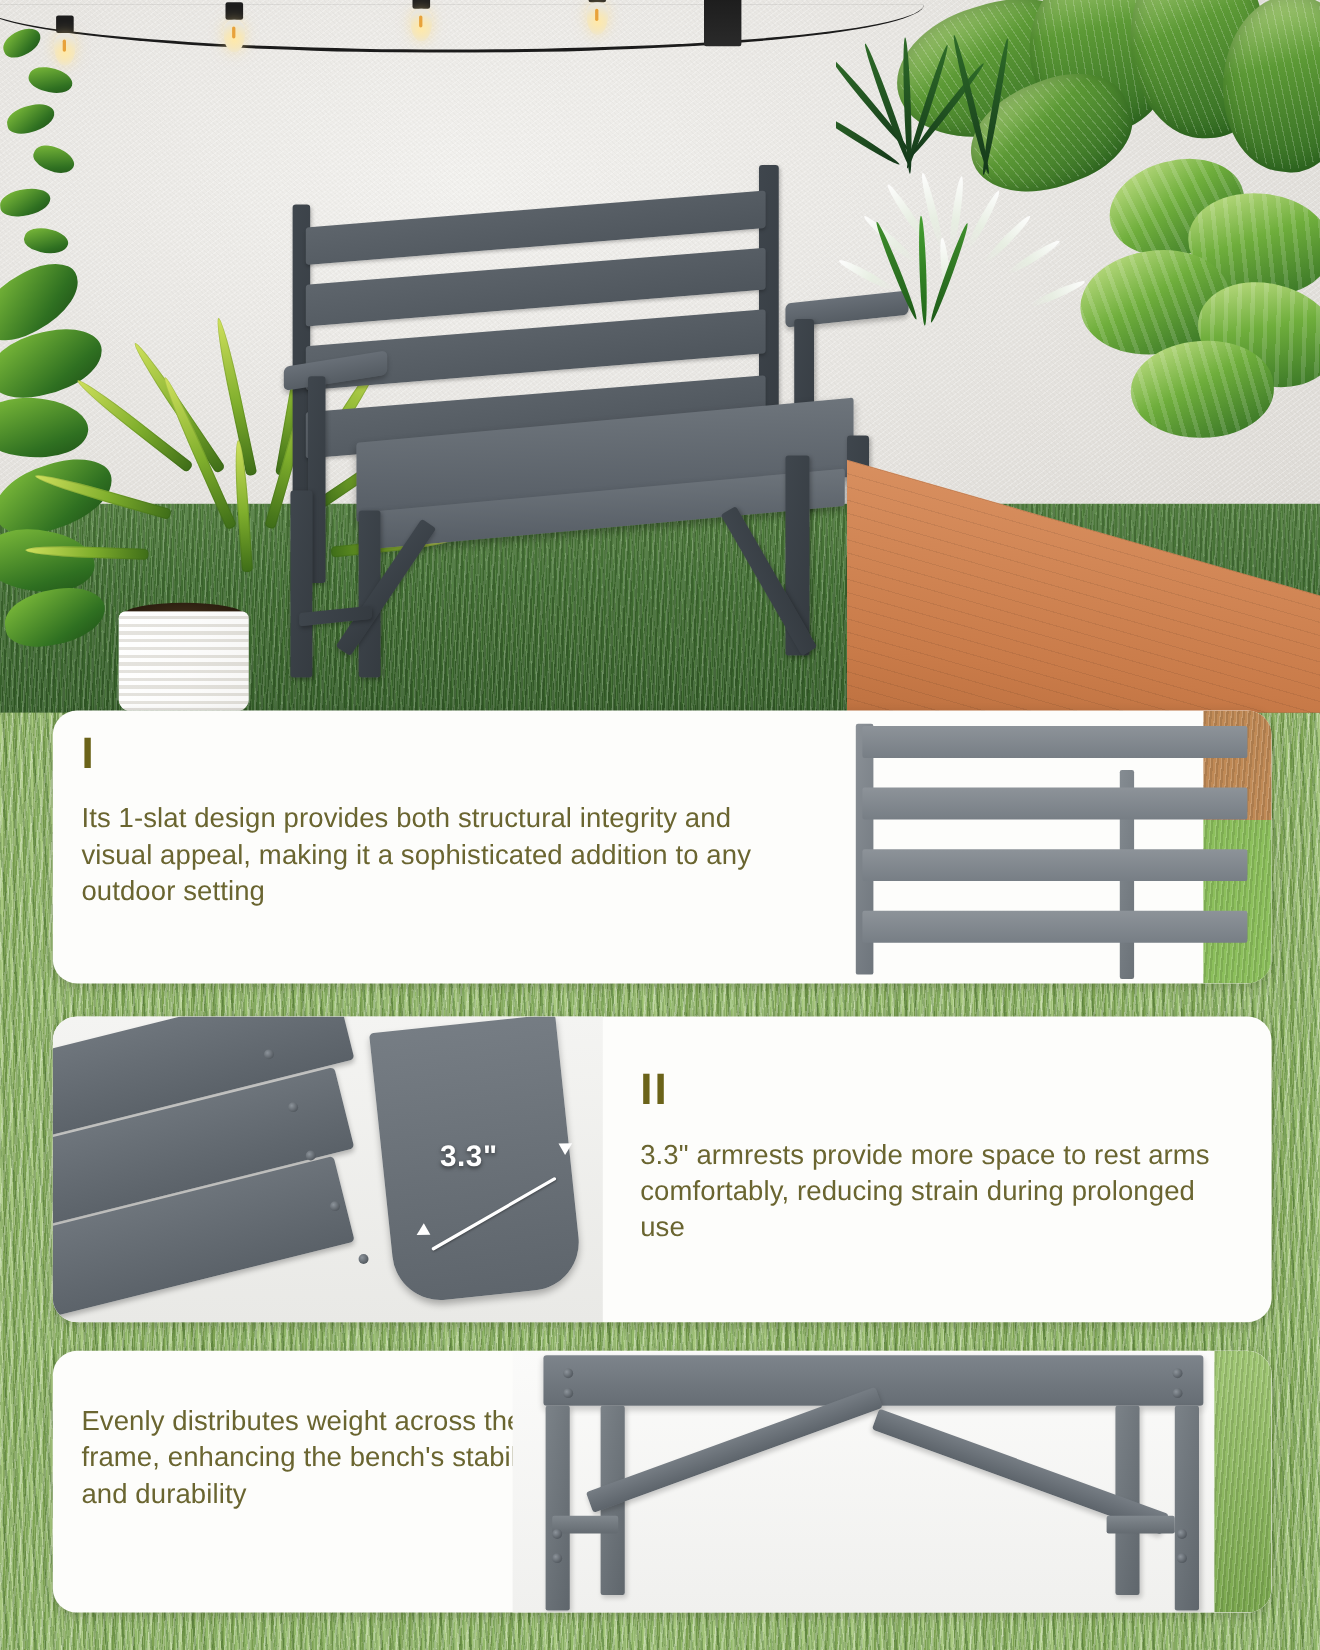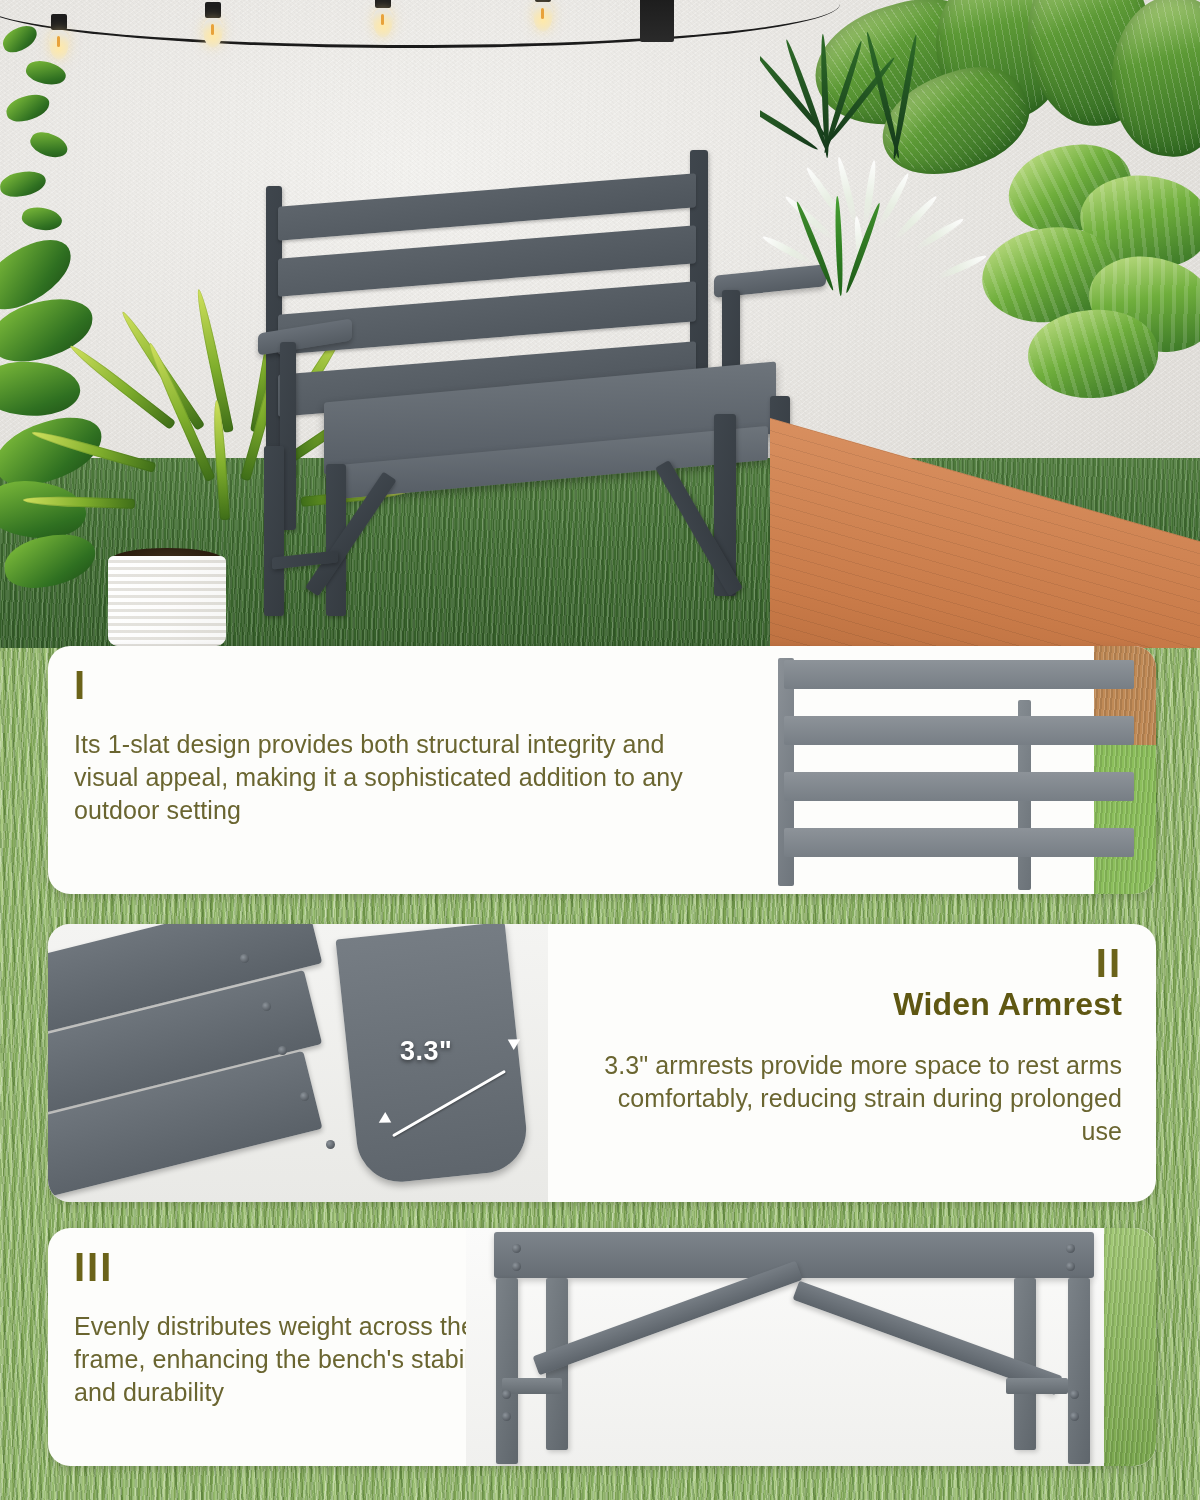--- a/index.html
+++ b/index.html
@@ -162,21 +162,21 @@
   .numeral{
     font-weight:700; font-size:40px; line-height:.85; color:#6b6319;
     letter-spacing:2px;
   }
   .ptitle{
     font-weight:700; font-size:32px; color:#5f5712; margin-top:6px; letter-spacing:.2px;
   }
   .pbody{
     font-size:25px; line-height:1.32; color:#6a6530; margin-top:26px; letter-spacing:.1px;
   }
-  .align-right{ text-align:right; }
+  .align-right{ text-align:left;margin-top:28px; }
 
   
   .slatart{ position:absolute; right:0; top:0; width:400px; height:248px; }
   .slatart .post{ position:absolute; left:22px; top:12px; width:16px; height:228px;
                   background:linear-gradient(100deg,#8b9197,#6e757c); border-radius:2px;}
   .slatart .post2{ position:absolute; left:262px; top:54px; width:13px; height:190px;
                   background:linear-gradient(100deg,#858c92,#6b7278); border-radius:2px;}
   .slatart .slat{ position:absolute; left:28px; width:350px; height:29px;
                   background:linear-gradient(180deg,#8d9399,#777e85); border-radius:2px;}
   .slatart .grass-edge{
@@ -405,28 +405,26 @@
     <div class="armend" style="left:300px;top:6px;width:170px;height:248px;transform:rotate(-6deg);"></div>
 
     <div class="dimline" style="left:336px;top:178px;width:130px;transform:rotate(-30deg);"></div>
     <div class="dimcap" style="left:330px;top:190px;border-width:6px 11px 6px 0;border-color:transparent #fff transparent transparent;transform:rotate(-30deg);"></div>
     <div class="dimcap" style="left:462px;top:112px;border-width:6px 0 6px 11px;border-color:transparent transparent transparent #fff;transform:rotate(-30deg);"></div>
     <div class="dimlabel" style="left:352px;top:112px;">3.3"</div>
   </div>
 
   <div class="ptext align-right" style="right:0;width:600px;padding-right:34px;">
     <div class="numeral">II</div>
-    <div class="ptitle">Widen Armrest</div>
     <div class="pbody">3.3" armrests provide more space to rest arms comfortably, reducing strain during prolonged use</div>
   </div>
 </div>
 
 <div class="panel" id="panel-3">
   <div class="ptext" style="left:0;width:520px;">
-    <div class="numeral">III</div>
     <div class="pbody">Evenly distributes weight across the frame, enhancing the bench's stability and durability</div>
   </div>
 
   <div class="frameart">
     <div class="grass-edge"></div>
     <div class="apron"></div>
     <div class="screw" style="left:46px;top:16px;"></div>
     <div class="screw" style="left:600px;top:16px;"></div>
     <div class="screw" style="left:46px;top:34px;"></div>
     <div class="screw" style="left:600px;top:34px;"></div>

